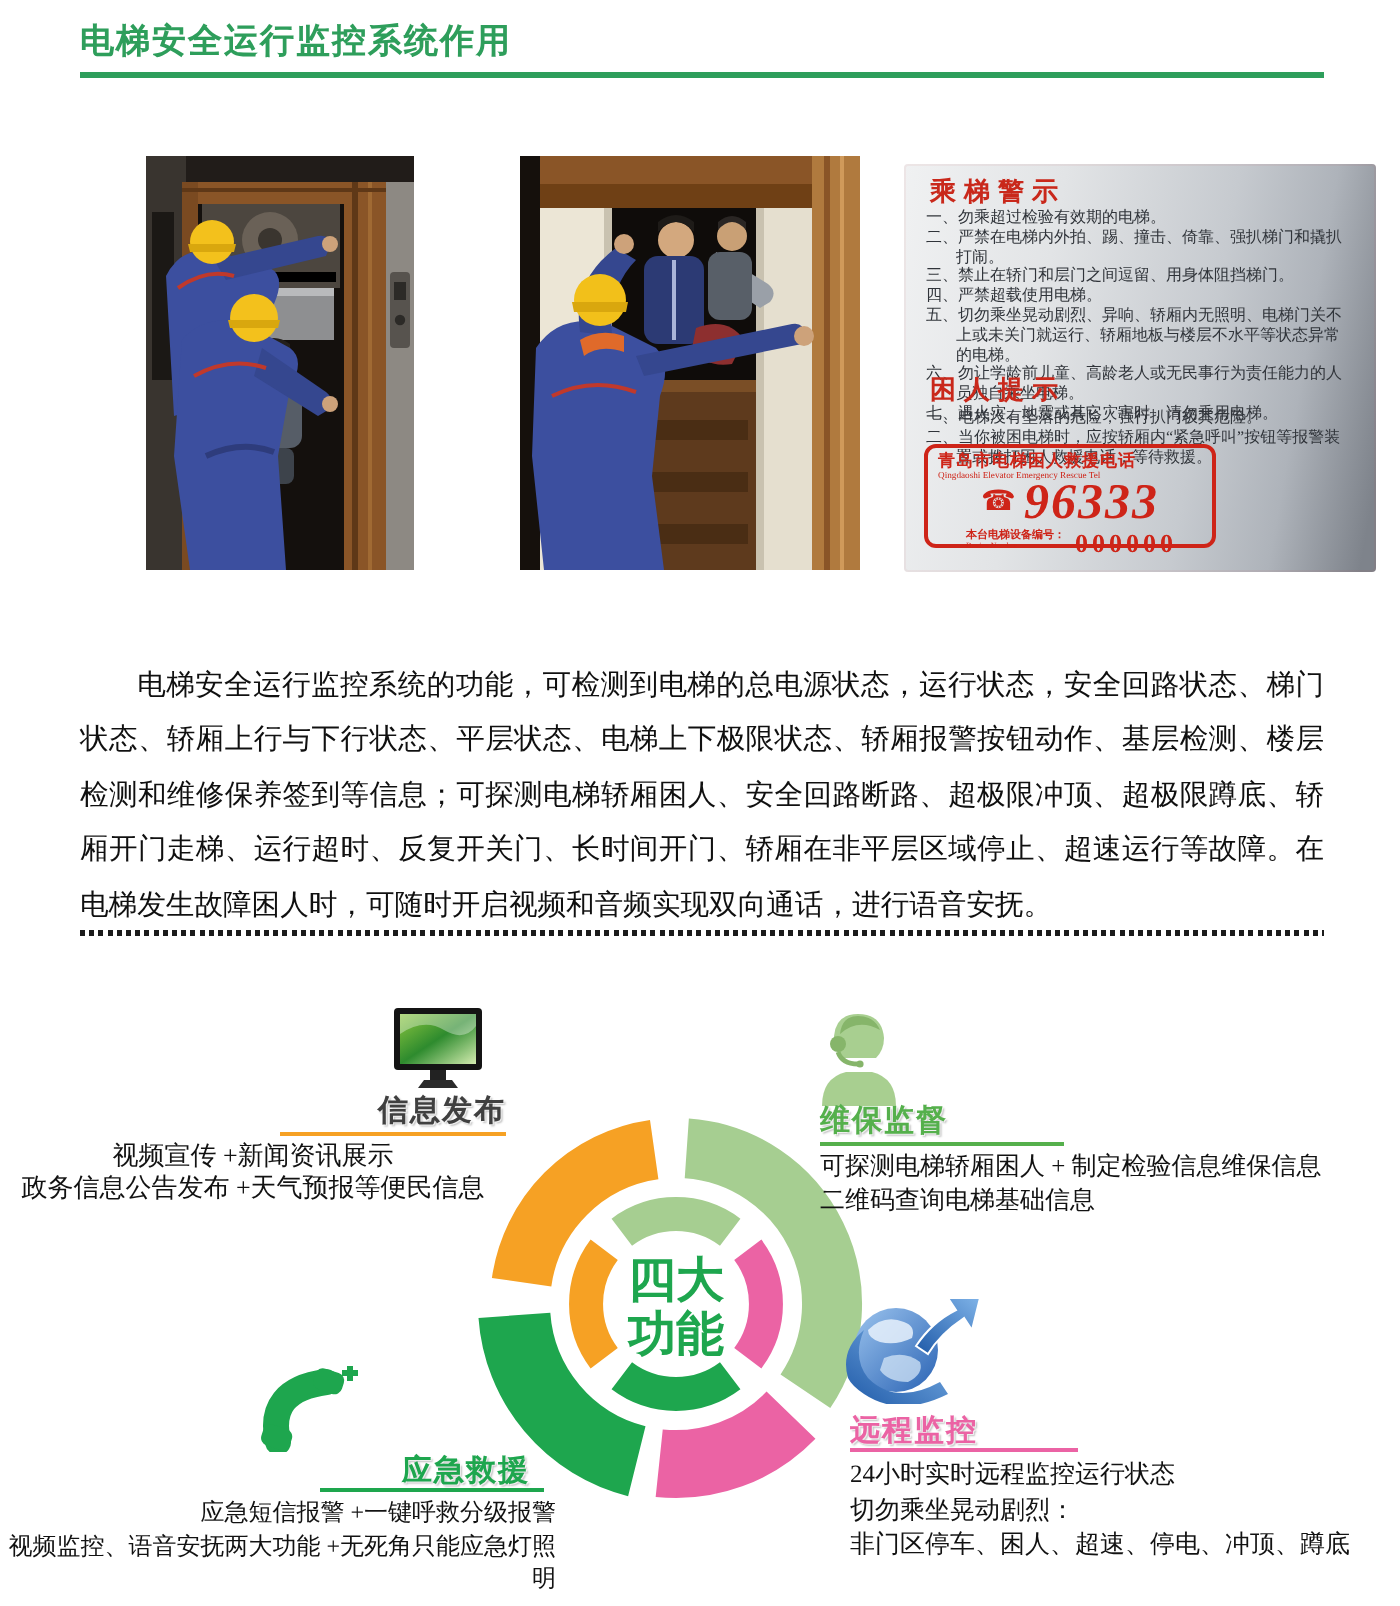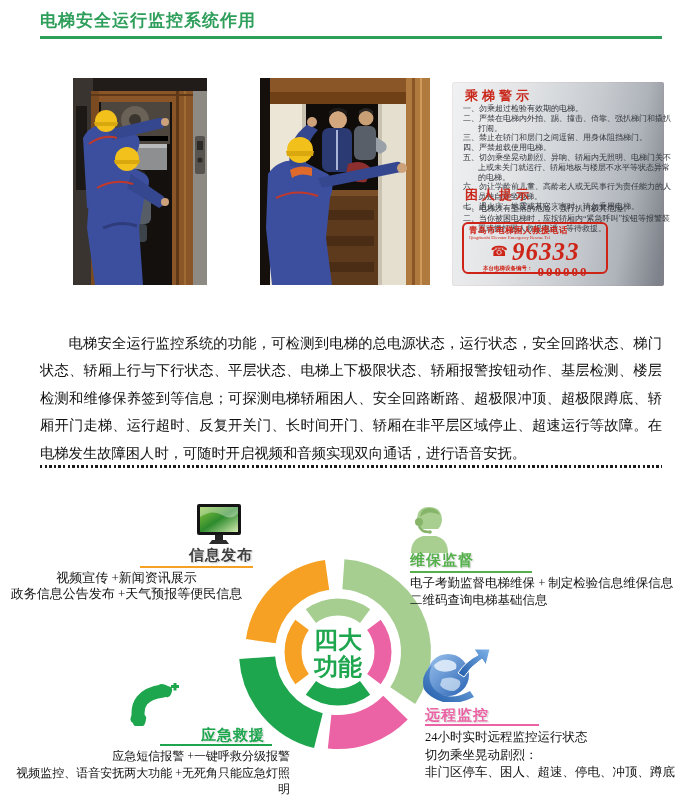--- a/index.html
+++ b/index.html
@@ -8,21 +8,21 @@
     font-family:Liberation Serif, serif;color:#111;
   }
   .abs{position:absolute;}
 
   
   .page-title{left:40px;top:9px;font-size:17px;font-weight:bold;color:#2E9E5B;letter-spacing:1px;}
   .title-rule{left:40px;top:36px;width:622px;height:3px;background:#2E9E5B;}
 
   
   .card{
-    left:452px;top:82px;width:212px;height:204px;border-radius:2px;
+    left:452px;top:82px;width:236px;height:204px;border-radius:2px;
     background:linear-gradient(100deg,#f0f1f2 0%,#e2e4e6 30%,#c6cacf 62%,#aeb3ba 80%,#7e838b 97%);
     box-shadow:0 0 0 1px #c9505011 inset;
   }
   .card-title{position:absolute;left:13px;font-size:13px;font-weight:bold;color:#C9281B;letter-spacing:4px;}
   .warn-title{top:5px;}
   .trap-title{top:104px;}
   .card-list{position:absolute;left:11px;width:214px;font-size:8px;line-height:9.8px;color:#30343a;}
   .warn-list{top:22px;}
   .trap-list{top:122px;}
   .card-list div{padding-left:15px;text-indent:-15px;}
@@ -58,21 +58,21 @@
   .lbl-emerg{left:95px;top:726px;width:170px;text-align:right;color:#1EA64E;}
   .lbl-remote{left:425px;top:706px;color:#EB63A4;}
   .fn-rule{height:2px;}
   .rule-info{left:140px;top:566px;width:113px;background:#F6A124;}
   .rule-maint{left:410px;top:571px;width:122px;background:#55B04C;}
   .rule-emerg{left:160px;top:744px;width:112px;background:#1EA64E;}
   .rule-remote{left:425px;top:724px;width:114px;background:#EB63A4;}
   .fn-lines{color:#121212;}
   .lines-info{left:0px;top:570px;width:253px;text-align:center;font-size:13px;line-height:15.6px;}
   .lines-maint{left:410px;top:575px;width:288px;font-size:12.5px;line-height:17px;}
-  .lines-emerg{left:12px;top:748px;width:278px;text-align:right;font-size:12px;line-height:16.6px;}
+  .lines-emerg{left:0px;top:748px;width:278px;text-align:right;font-size:12px;line-height:16.6px;}
   .lines-remote{left:425px;top:729px;width:272px;font-size:12.5px;line-height:17.5px;}
 
   .donut-center-text{font-weight:bold;}
 </style>
 </head>
 <body>
 
 <div class="page">
 
   <div class="abs page-title">电梯安全运行监控系统作用</div>
@@ -290,21 +290,21 @@
   <div class="abs fn-label lbl-info">信息发布</div>
   <div class="abs fn-rule rule-info"></div>
   <div class="abs fn-lines lines-info">
     <div>视频宣传 +新闻资讯展示</div>
     <div>政务信息公告发布 +天气预报等便民信息</div>
   </div>
 
   <div class="abs fn-label lbl-maint">维保监督</div>
   <div class="abs fn-rule rule-maint"></div>
   <div class="abs fn-lines lines-maint">
-    <div>电子考勤监督电梯维保 + 制定检验信息维保信息</div>
+    <div>可探测电梯轿厢困人 + 制定检验信息维保信息</div>
     <div>二维码查询电梯基础信息</div>
   </div>
 
   <div class="abs fn-label lbl-emerg">应急救援</div>
   <div class="abs fn-rule rule-emerg"></div>
   <div class="abs fn-lines lines-emerg">
     <div>应急短信报警 +一键呼救分级报警</div>
     <div>视频监控、语音安抚两大功能 +无死角只能应急灯照明</div>
   </div>
 

